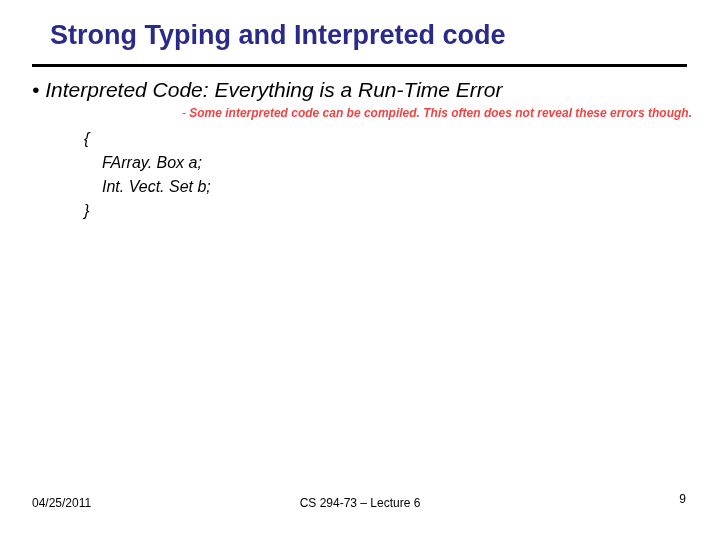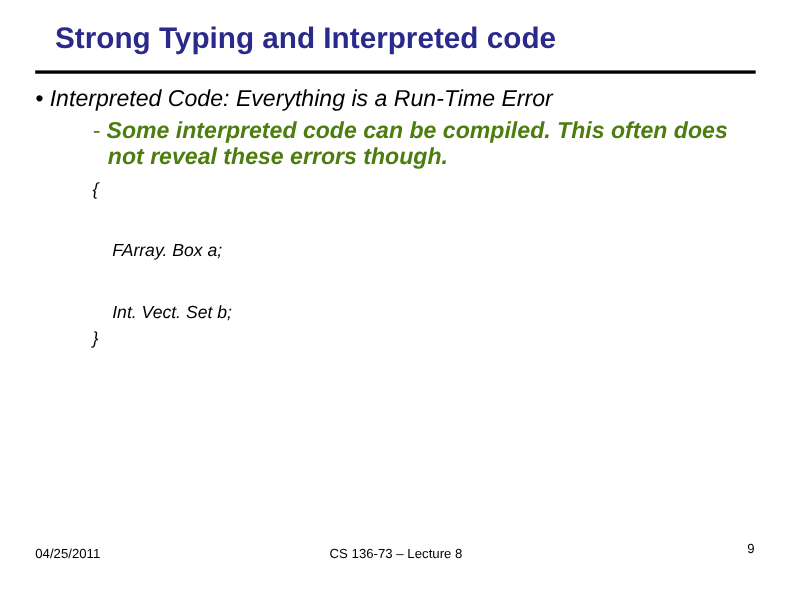--- a/index.html
+++ b/index.html
@@ -47,43 +47,43 @@
     color: #000000;
     margin-bottom: 6px;
     padding-left: 16px;
     text-indent: -16px;
     line-height: 1.1;
   }
   .bullet1::before {
     content: "• ";
   }
   .bullet2 {
-    font-size: 21px;
+    font-size: 12px;
     font-weight: bold;
-    color: #4d7c0f;
+    color: #ef4444;
     margin: 4px 0 6px 52px;
     padding-left: 14px;
     text-indent: -14px;
     line-height: 1.15;
+    text-align: right;
   }
   .bullet2::before {
     content: "-  ";
     font-weight: normal;
   }
   .code-block {
     margin: 6px 0 10px 52px;
     font-size: 16px;
     line-height: 1.5;
   }
   .code-line {
     white-space: pre;
   }
   .code-indent {
     padding-left: 18px;
-    margin-top: 32px;
   }
   .footer-date {
     position: absolute;
     left: 32px;
     bottom: 18px;
     font-size: 12px;
     color: #000000;
   }
   .footer-course {
     position: absolute;
@@ -120,16 +120,16 @@
       <div class="code-line">{</div>
       <div class="code-line code-indent">FArray. Box a;</div>
       <div class="code-line code-indent">Int. Vect. Set b;</div>
       <div class="code-line">}</div>
     </div>
 
 
   </div>
 
   <div class="footer-date">04/25/2011</div>
-  <div class="footer-course">CS 136-73 – Lecture 8</div>
+  <div class="footer-course">CS 294-73 – Lecture 6</div>
   <div class="footer-page">9</div>
 
 </div>
 
 </body></html>

